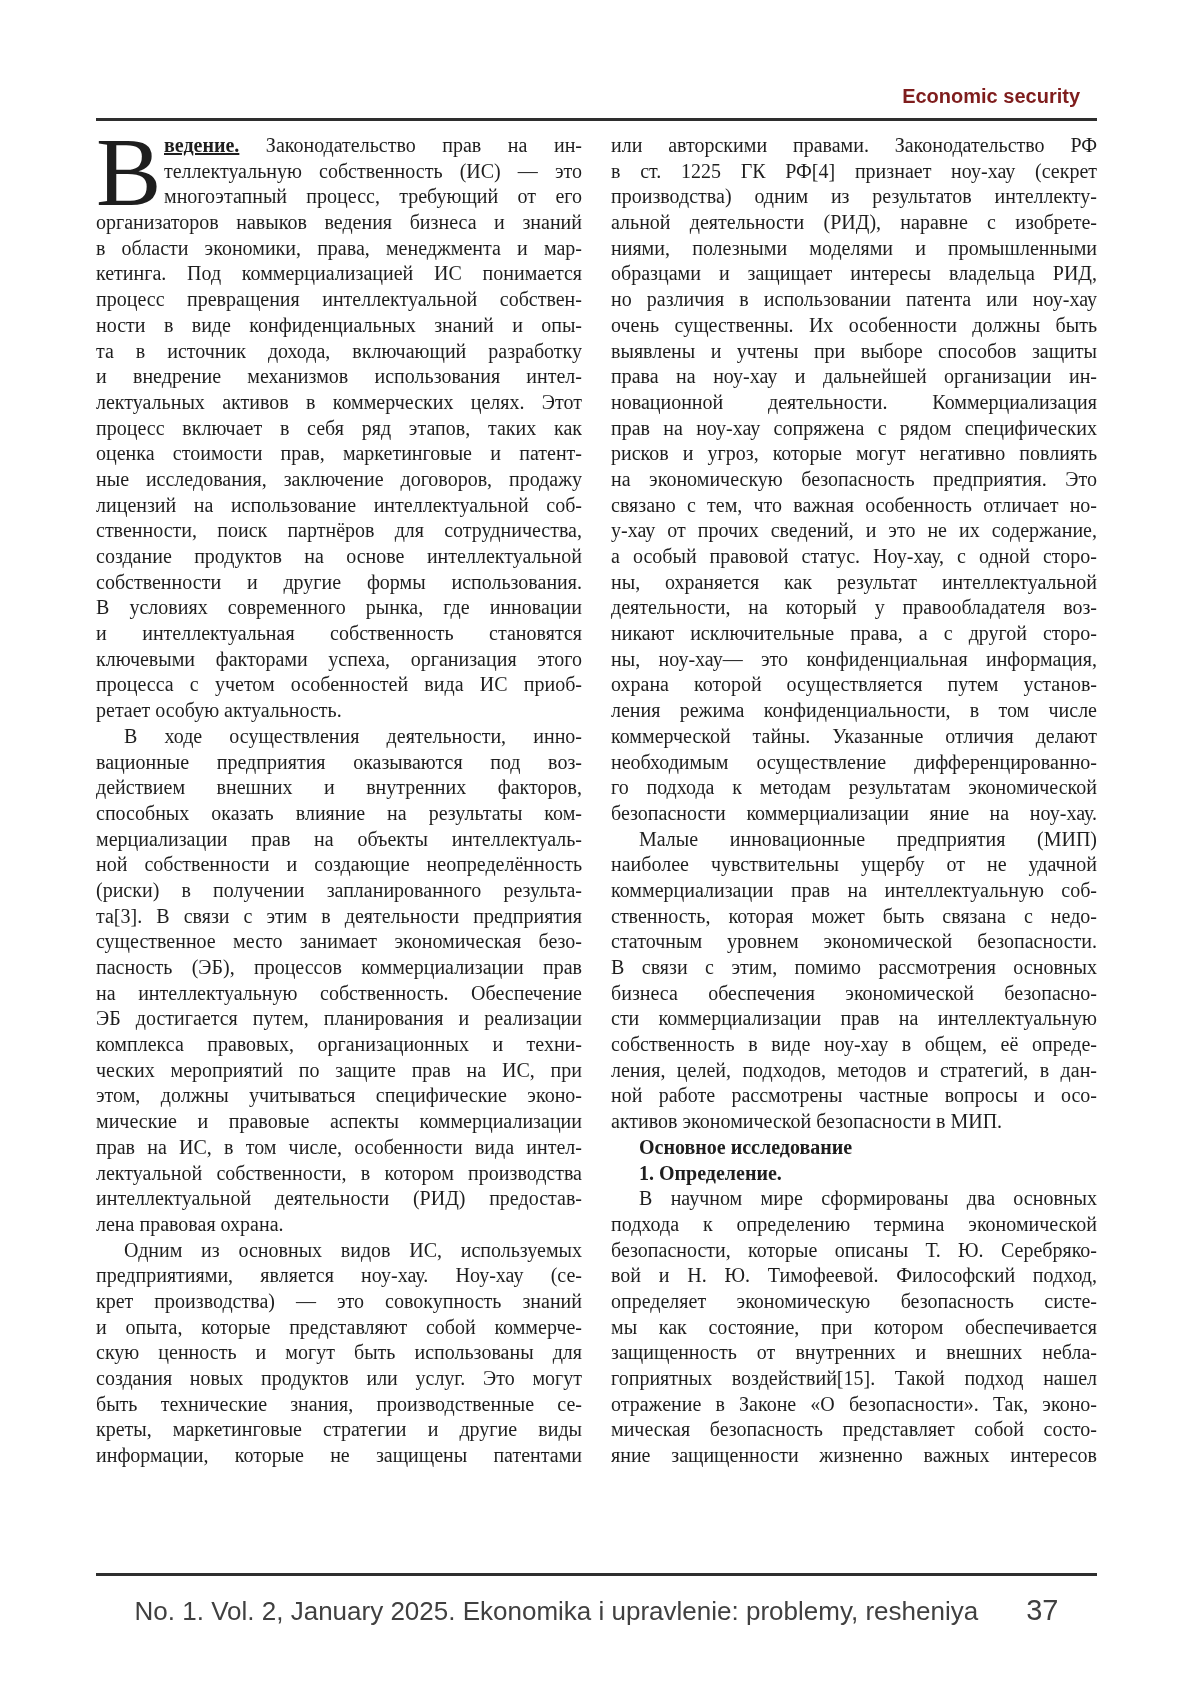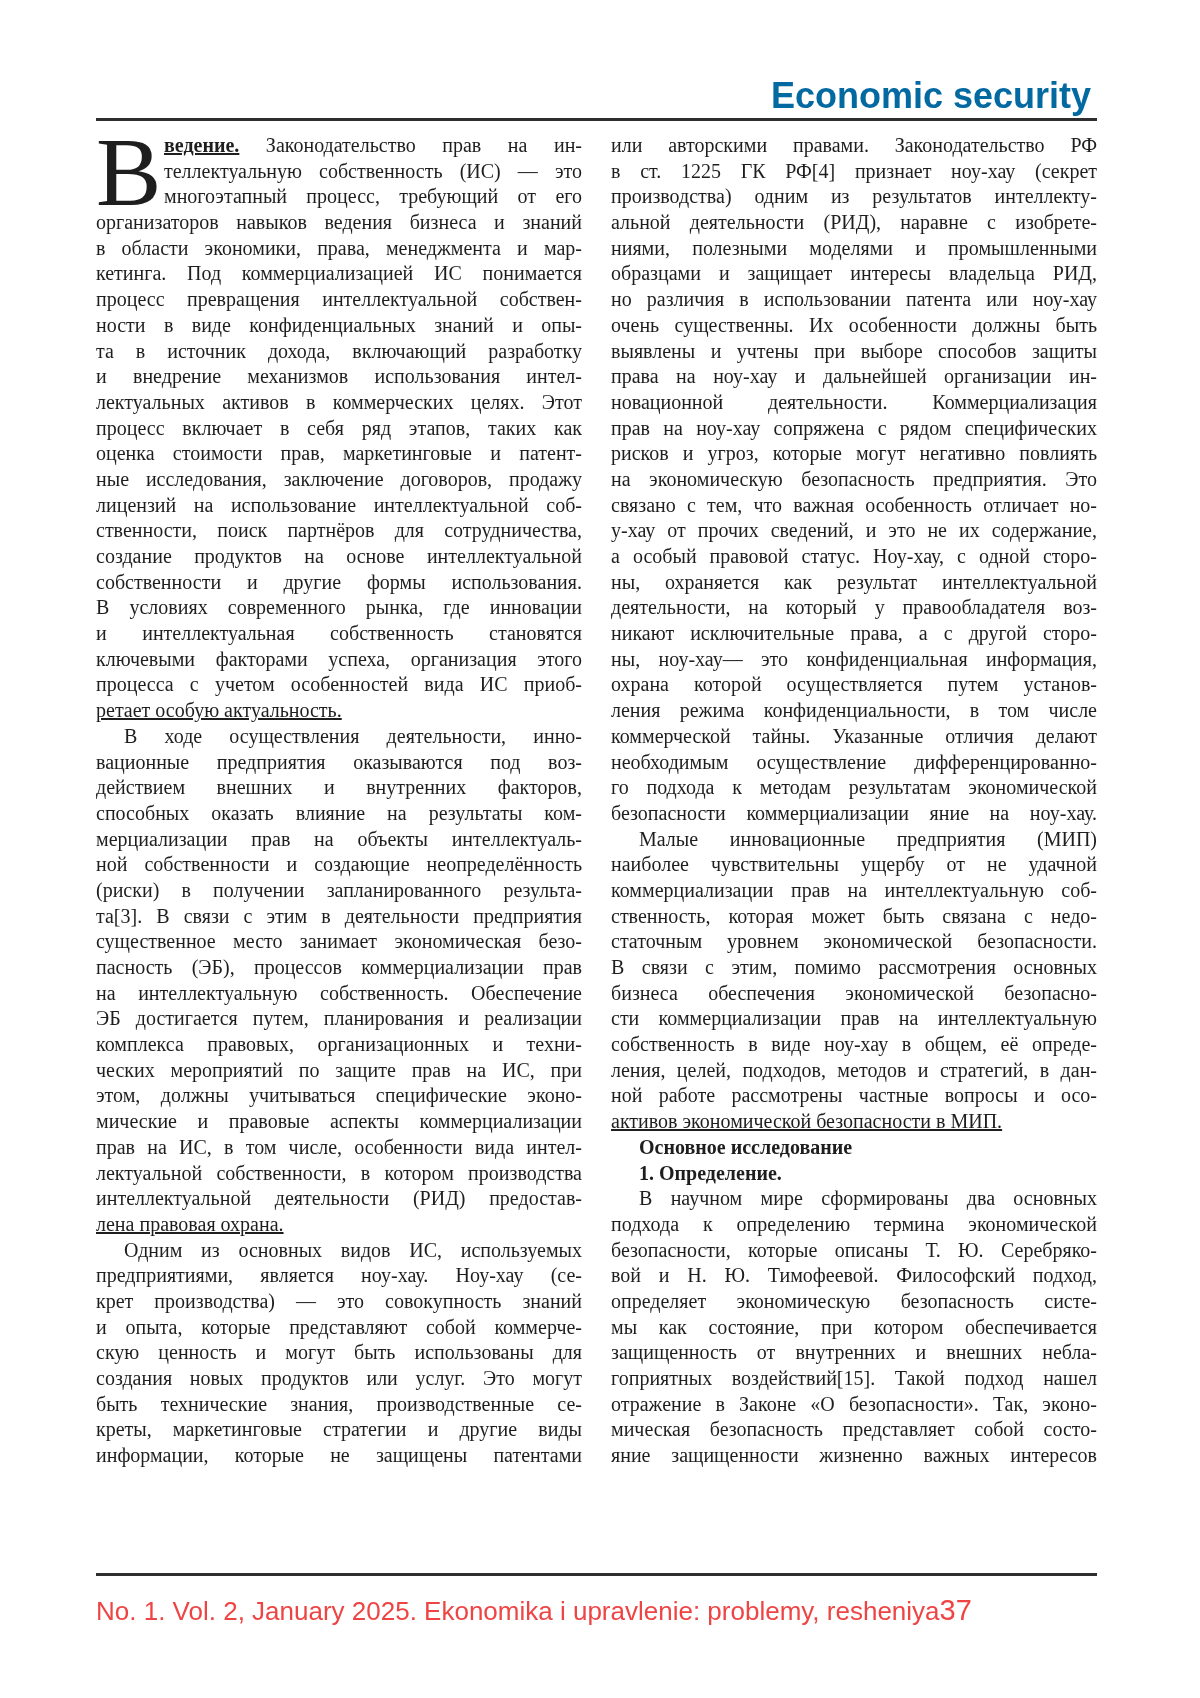--- a/index.html
+++ b/index.html
@@ -8,26 +8,26 @@
     width: 1200px;
     height: 1698px;
     margin: 0 auto;
     background: #ffffff;
     overflow: hidden;
     color: #1e1e1e;
   }
   .running-head {
     position: absolute;
     top: 81px;
-    right: 109px;
+    right: 120px;
     font-family: "Liberation Sans", sans-serif;
     font-weight: 700;
-    font-size: 36px;
+    font-size: 20px;
     line-height: 30px;
-    color: #0369a1;
+    color: #7f1d1d;
   }
   .rule {
     position: absolute;
     left: 96px;
     right: 103px;
     height: 3px;
     background: #2e2e2e;
   }
   .rule-top { top: 118px; }
   .rule-bottom { top: 1573px; }
@@ -47,21 +47,21 @@
     line-height: 25.69px;
     color: #1e1e1e;
   }
   .line {
     height: 25.69px;
     overflow: hidden;
     text-align: justify;
     text-align-last: justify;
     text-justify: inter-word;
   }
-  .line.l { text-align-last: left; text-decoration: underline; }
+  .line.l { text-align-last: left; }
   .line.i { text-indent: 28px; }
   .line.h {
     font-weight: 700;
     text-indent: 28px;
     text-align-last: left;
   }
   .line .b { font-weight: 700; text-decoration: underline; }
   .dropcap {
     float: left;
     width: 60px;
@@ -71,24 +71,25 @@
     font-size: 98px;
     line-height: 79px;
     color: #1e1e1e;
   }
   .footer {
     position: absolute;
     left: 96px;
     right: 103px;
     top: 1594px;
     display: flex;
-    justify-content: flex-start;
+    justify-content: center;
     align-items: baseline;
     font-family: "Liberation Sans", sans-serif;
-    color: #ef4444;
+    color: #404040;
+    gap: 48px;
   }
   .footer-text { font-size: 26px; }
   .page-num { font-size: 29px; }
 </style>
 </head>
 <body>
 
 <div class="page">
   <div class="running-head">Economic security</div>
   <div class="rule rule-top"></div>

